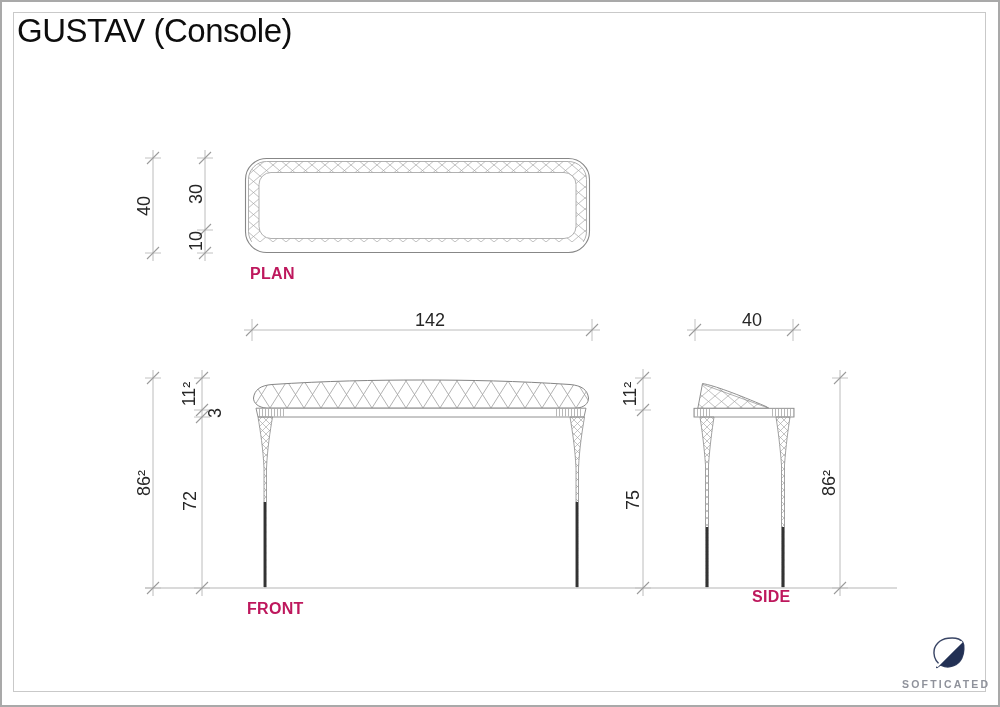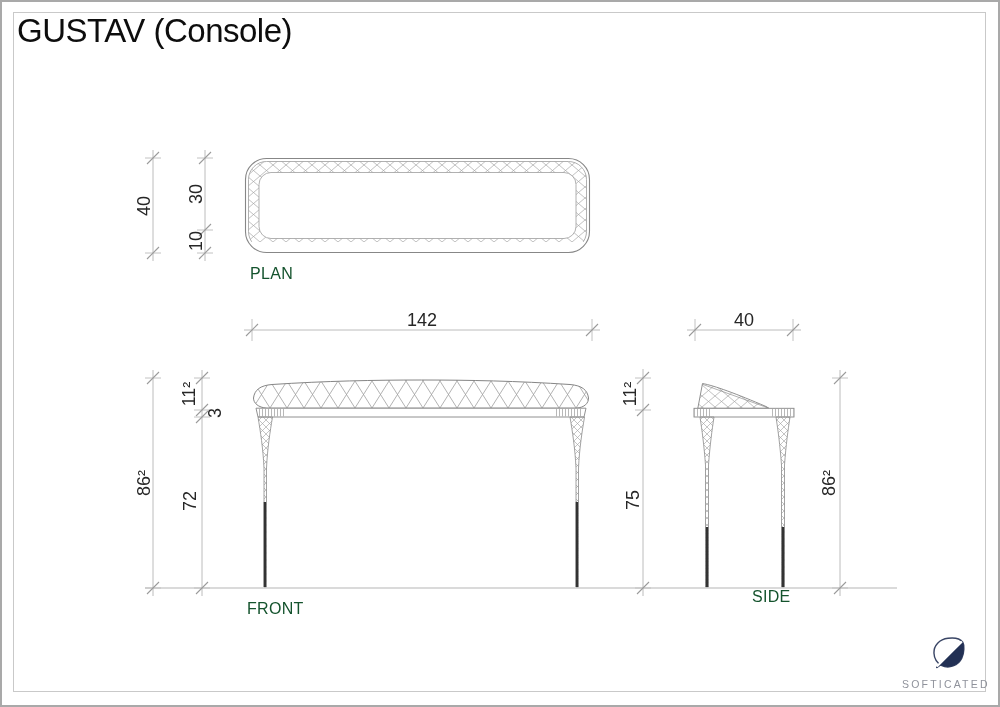--- a/index.html
+++ b/index.html
@@ -4,29 +4,29 @@
 <style>
   html,body{margin:0;padding:0;}
   body{width:1000px;height:707px;position:relative;background:#ffffff;
        font-family:"Liberation Sans",sans-serif;overflow:hidden;}
   .outer-frame{position:absolute;left:0;top:0;right:0;bottom:0;
        border:2px solid #a9a9a9;box-sizing:border-box;}
   .inner-frame{position:absolute;left:13px;top:12px;right:14px;bottom:15px;
        border:1px solid #c9c9c9;box-sizing:border-box;background:#ffffff;}
   .page-title{position:absolute;left:17px;top:12px;font-size:33px;font-weight:normal;
        letter-spacing:-0.5px;color:#0d0d0d;white-space:nowrap;}
-  .view-label{position:absolute;font-size:16px;font-weight:normal;color:#14532d;
+  .view-label{position:absolute;font-size:16px;font-weight:bold;color:#be185d;
        letter-spacing:0.3px;white-space:nowrap;text-align:right;}
   .dim{position:absolute;font-size:18px;color:#262626;white-space:nowrap;}
-  .hdim{transform:translate(-50%,-50%);}
+  .hdim{transform:translate(-50%,-50%);margin-left:8px;}
   .vdim{transform:translate(-50%,-50%) rotate(-90deg);}
   svg.drawing{position:absolute;left:0;top:0;}
   .brand{position:absolute;}
   .brand-text{position:absolute;left:902px;top:678px;font-size:10.5px;
-       letter-spacing:2.2px;color:#8f929b;white-space:nowrap;}
+       letter-spacing:2.2px;color:#8f929b;white-space:nowrap;font-weight:bold;}
 </style>
 </head>
 <body>
 
 <div class="outer-frame"></div>
 <div class="inner-frame"></div>
 
 <div class="page-title">GUSTAV (Console)</div>
 
 <svg class="drawing" width="1000" height="707" viewBox="0 0 1000 707">

